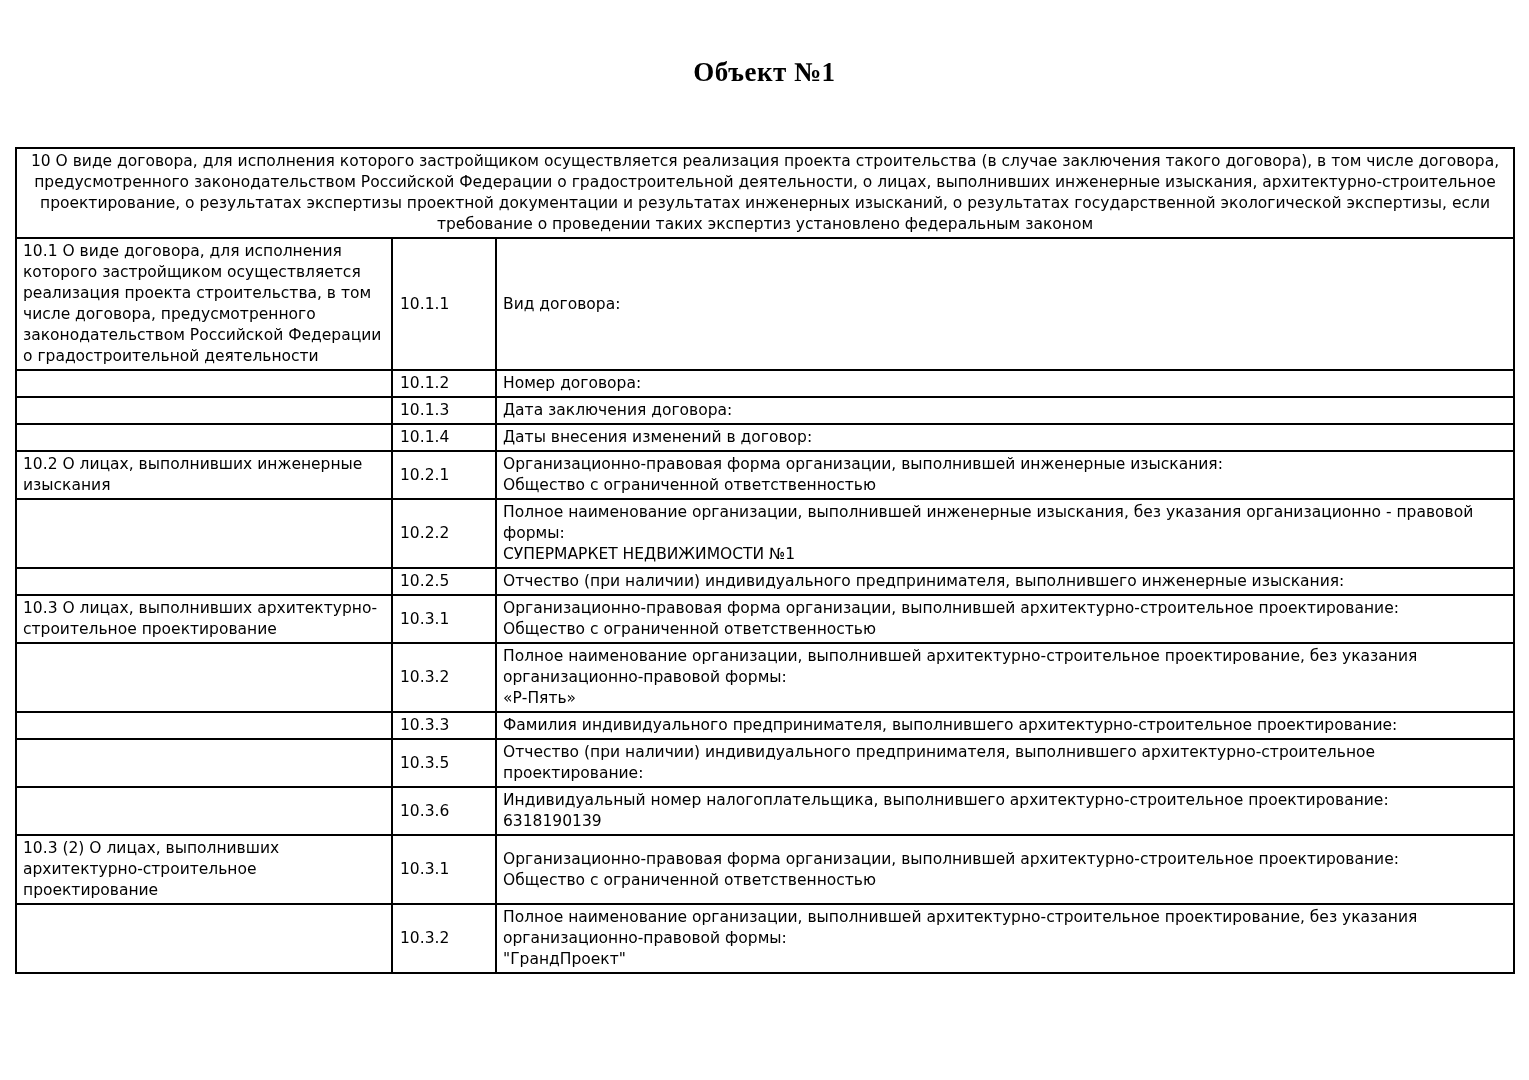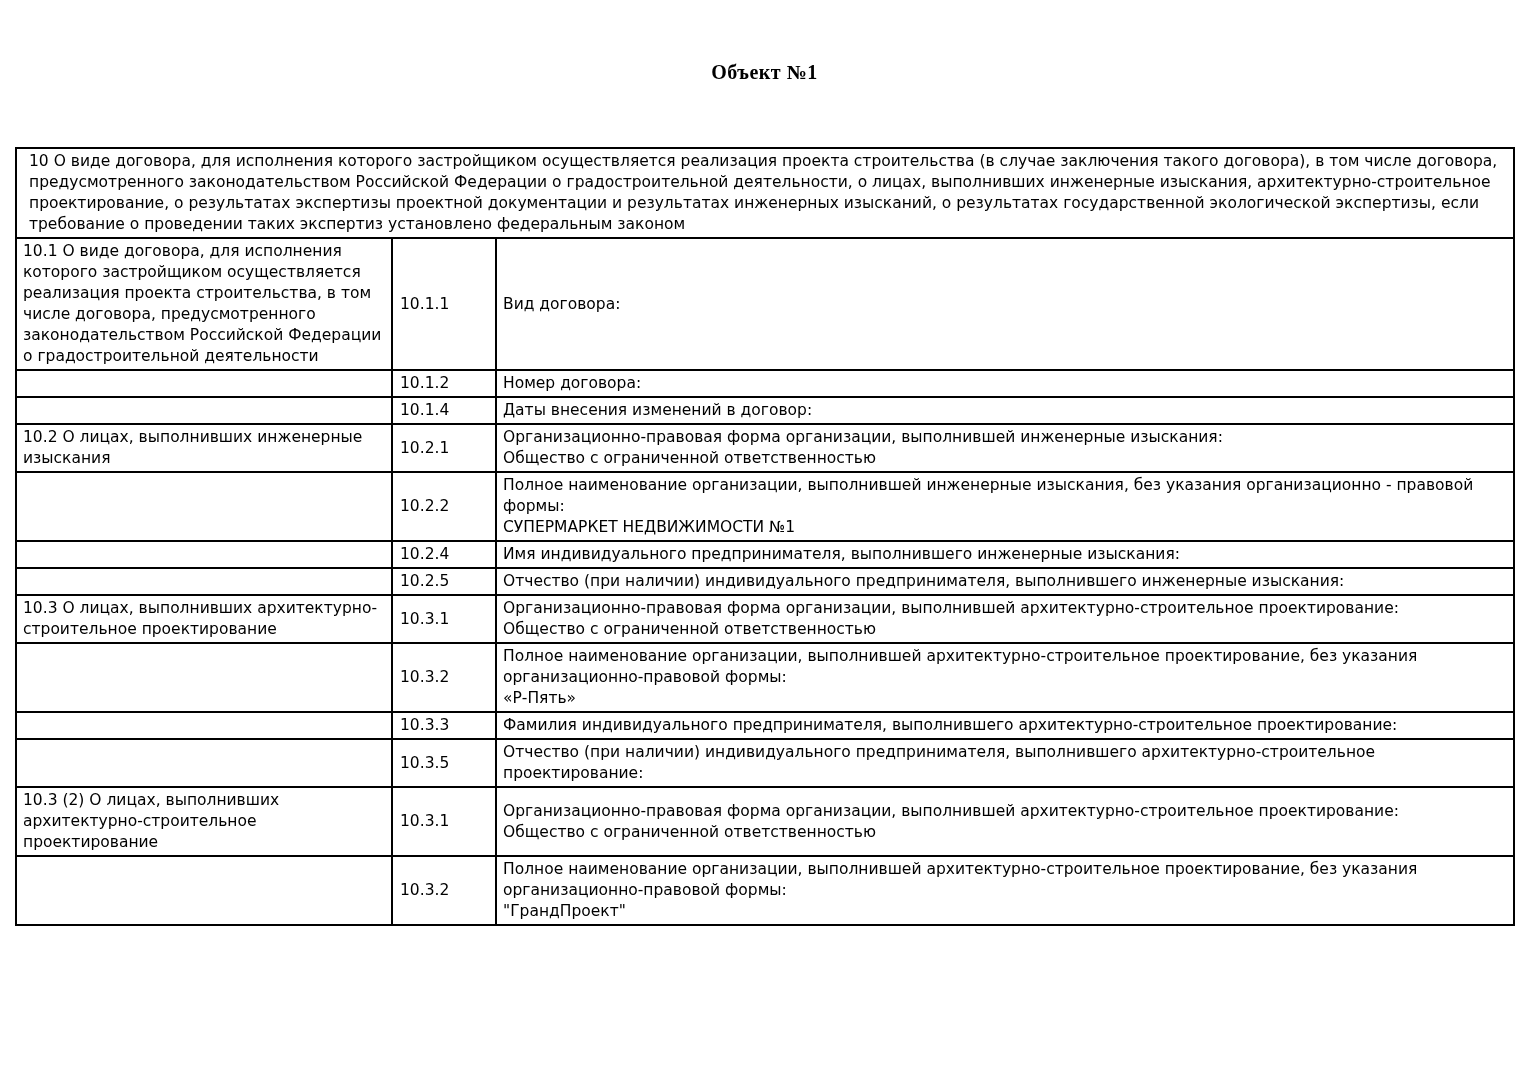--- a/index.html
+++ b/index.html
@@ -9,21 +9,21 @@
     height: 1080px;
     background: #ffffff;
     color: #000000;
     overflow: hidden;
   }
   .doc-title {
     padding-top: 54px;
     text-align: center;
     font-family: "Liberation Serif", "DejaVu Serif", serif;
     font-weight: bold;
-    font-size: 20px;
+    font-size: 27px;
     line-height: 36px;
     letter-spacing: 0.5px;
   }
   table.decl-table {
     border-collapse: collapse;
     table-layout: fixed;
     width: 1498px;
     margin: 57px 0 0 15px;
     font-family: "DejaVu Sans", "Liberation Sans", sans-serif;
     font-size: 15.5px;
@@ -33,21 +33,21 @@
   col.c1 { width: 376px; }
   col.c2 { width: 104px; }
   col.c3 { width: 1018px; }
   td {
     border: 2px solid #000000;
     padding: 2px 6px;
     vertical-align: middle;
     overflow: hidden;
     word-wrap: break-word;
   }
-  td.intro { padding: 2px 12px; }
+  td.intro { padding: 2px 6px; text-align: center; }
   td.num { padding-left: 7px; border-radius: 30px; }
   .value { font-weight: normal; }
   .value:empty { display: none; }
 </style>
 </head>
 <body>
 
 <div class="page">
 
   <div class="doc-title">Объект №1</div>
@@ -75,20 +75,28 @@
       <tr>
         <td class="desc"></td>
         <td class="num">10.1.2</td>
         <td class="content">
           <div class="label">Номер договора:</div>
 
         </td>
       </tr>
       <tr>
         <td class="desc"></td>
+        <td class="num">10.1.3</td>
+        <td class="content">
+          <div class="label">Дата заключения договора:</div>
+
+        </td>
+      </tr>
+      <tr>
+        <td class="desc"></td>
         <td class="num">10.1.4</td>
         <td class="content">
           <div class="label">Даты внесения изменений в договор:</div>
 
         </td>
       </tr>
 
       <tr>
         <td class="desc">10.2 О лицах, выполнивших инженерные изыскания</td>
         <td class="num">10.2.1</td>
@@ -96,28 +104,20 @@
           <div class="label">Организационно-правовая форма организации, выполнившей инженерные изыскания:</div>
           <div class="value">Общество с ограниченной ответственностью</div>
         </td>
       </tr>
       <tr>
         <td class="desc"></td>
         <td class="num">10.2.2</td>
         <td class="content">
           <div class="label">Полное наименование организации, выполнившей инженерные изыскания, без указания организационно - правовой формы:</div>
           <div class="value">СУПЕРМАРКЕТ НЕДВИЖИМОСТИ №1</div>
-        </td>
-      </tr>
-      <tr>
-        <td class="desc"></td>
-        <td class="num">10.2.4</td>
-        <td class="content">
-          <div class="label">Имя индивидуального предпринимателя, выполнившего инженерные изыскания:</div>
-
         </td>
       </tr>
       <tr>
         <td class="desc"></td>
         <td class="num">10.2.5</td>
         <td class="content">
           <div class="label">Отчество (при наличии) индивидуального предпринимателя, выполнившего инженерные изыскания:</div>
 
         </td>
       </tr>
@@ -147,20 +147,28 @@
         </td>
       </tr>
       <tr>
         <td class="desc"></td>
         <td class="num">10.3.5</td>
         <td class="content">
           <div class="label">Отчество (при наличии) индивидуального предпринимателя, выполнившего архитектурно-строительное проектирование:</div>
 
         </td>
       </tr>
+      <tr>
+        <td class="desc"></td>
+        <td class="num">10.3.6</td>
+        <td class="content">
+          <div class="label">Индивидуальный номер налогоплательщика, выполнившего архитектурно-строительное проектирование:</div>
+          <div class="value">6318190139</div>
+        </td>
+      </tr>
 
       <tr>
         <td class="desc">10.3 (2) О лицах, выполнивших архитектурно-строительное проектирование</td>
         <td class="num">10.3.1</td>
         <td class="content">
           <div class="label">Организационно-правовая форма организации, выполнившей архитектурно-строительное проектирование:</div>
           <div class="value">Общество с ограниченной ответственностью</div>
         </td>
       </tr>
       <tr>

